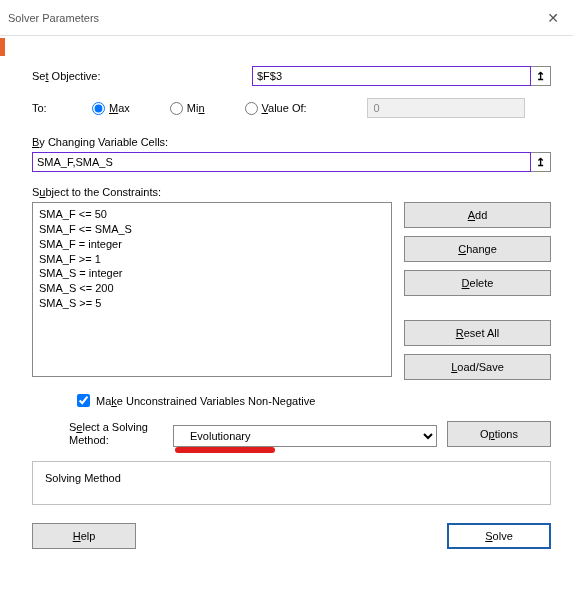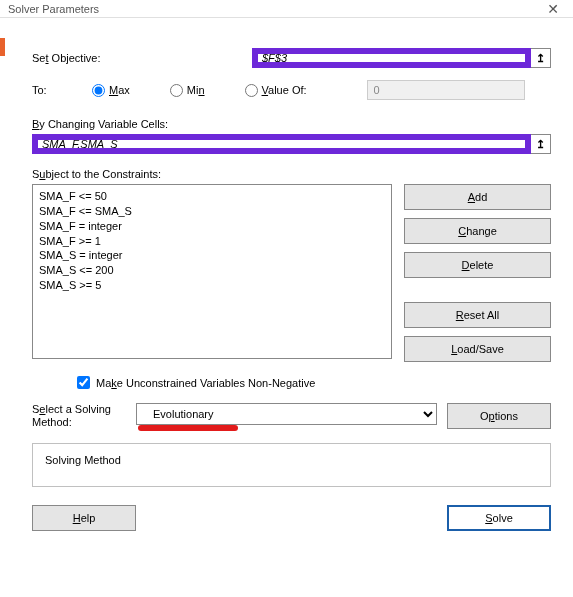--- a/index.html
+++ b/index.html
@@ -12,21 +12,21 @@
       padding: 0;
       background: #fff;
       width: 573px;
       height: 597px;
       overflow: hidden;
     }
     .titlebar {
       display: flex;
       justify-content: space-between;
       align-items: center;
-      height: 18px;
+      height: 36px;
       padding: 0 8px;
       border-bottom: 1px solid #e0e0e0;
       color: #555;
     }
     .titlebar .close {
       font-size: 14px;
       color: #555;
       cursor: pointer;
       padding: 0 6px;
     }
@@ -47,26 +47,25 @@
       margin-bottom: 12px;
     }
     .label {
       color: #000;
     }
     .underline {
       text-decoration: underline;
     }
     .objective-row .label { width: 220px; }
     .input-field {
-      border: 6px solid #6d28d9;
+      border: 1px solid #6d28d9;
       background: #fff;
       height: 20px;
       padding: 2px 4px;
       flex: 1;
-      font-style: italic;
     }
     .input-with-picker {
       display: flex;
       flex: 1;
     }
     .picker-btn {
       width: 20px;
       height: 20px;
       border: 1px solid #888;
       border-left: none;
@@ -133,23 +132,24 @@
     .checkbox-row {
       display: flex;
       align-items: center;
       gap: 6px;
       margin: 14px 0 14px 0;
       padding-left: 45px;
     }
     .checkbox-row input { margin: 0; }
     .method-row {
       display: flex;
-      align-items: flex-start;
+      align-items: flex-end;
       gap: 10px;
       margin-bottom: 14px;
+      margin-left: 37px;
     }
     .method-row .mlabel { width: 94px; line-height: 1.2; }
     .select-wrap {
       position: relative;
       flex: 1;
     }
     .select-wrap select {
       width: 100%;
       height: 22px;
       border: 1px solid #888;

